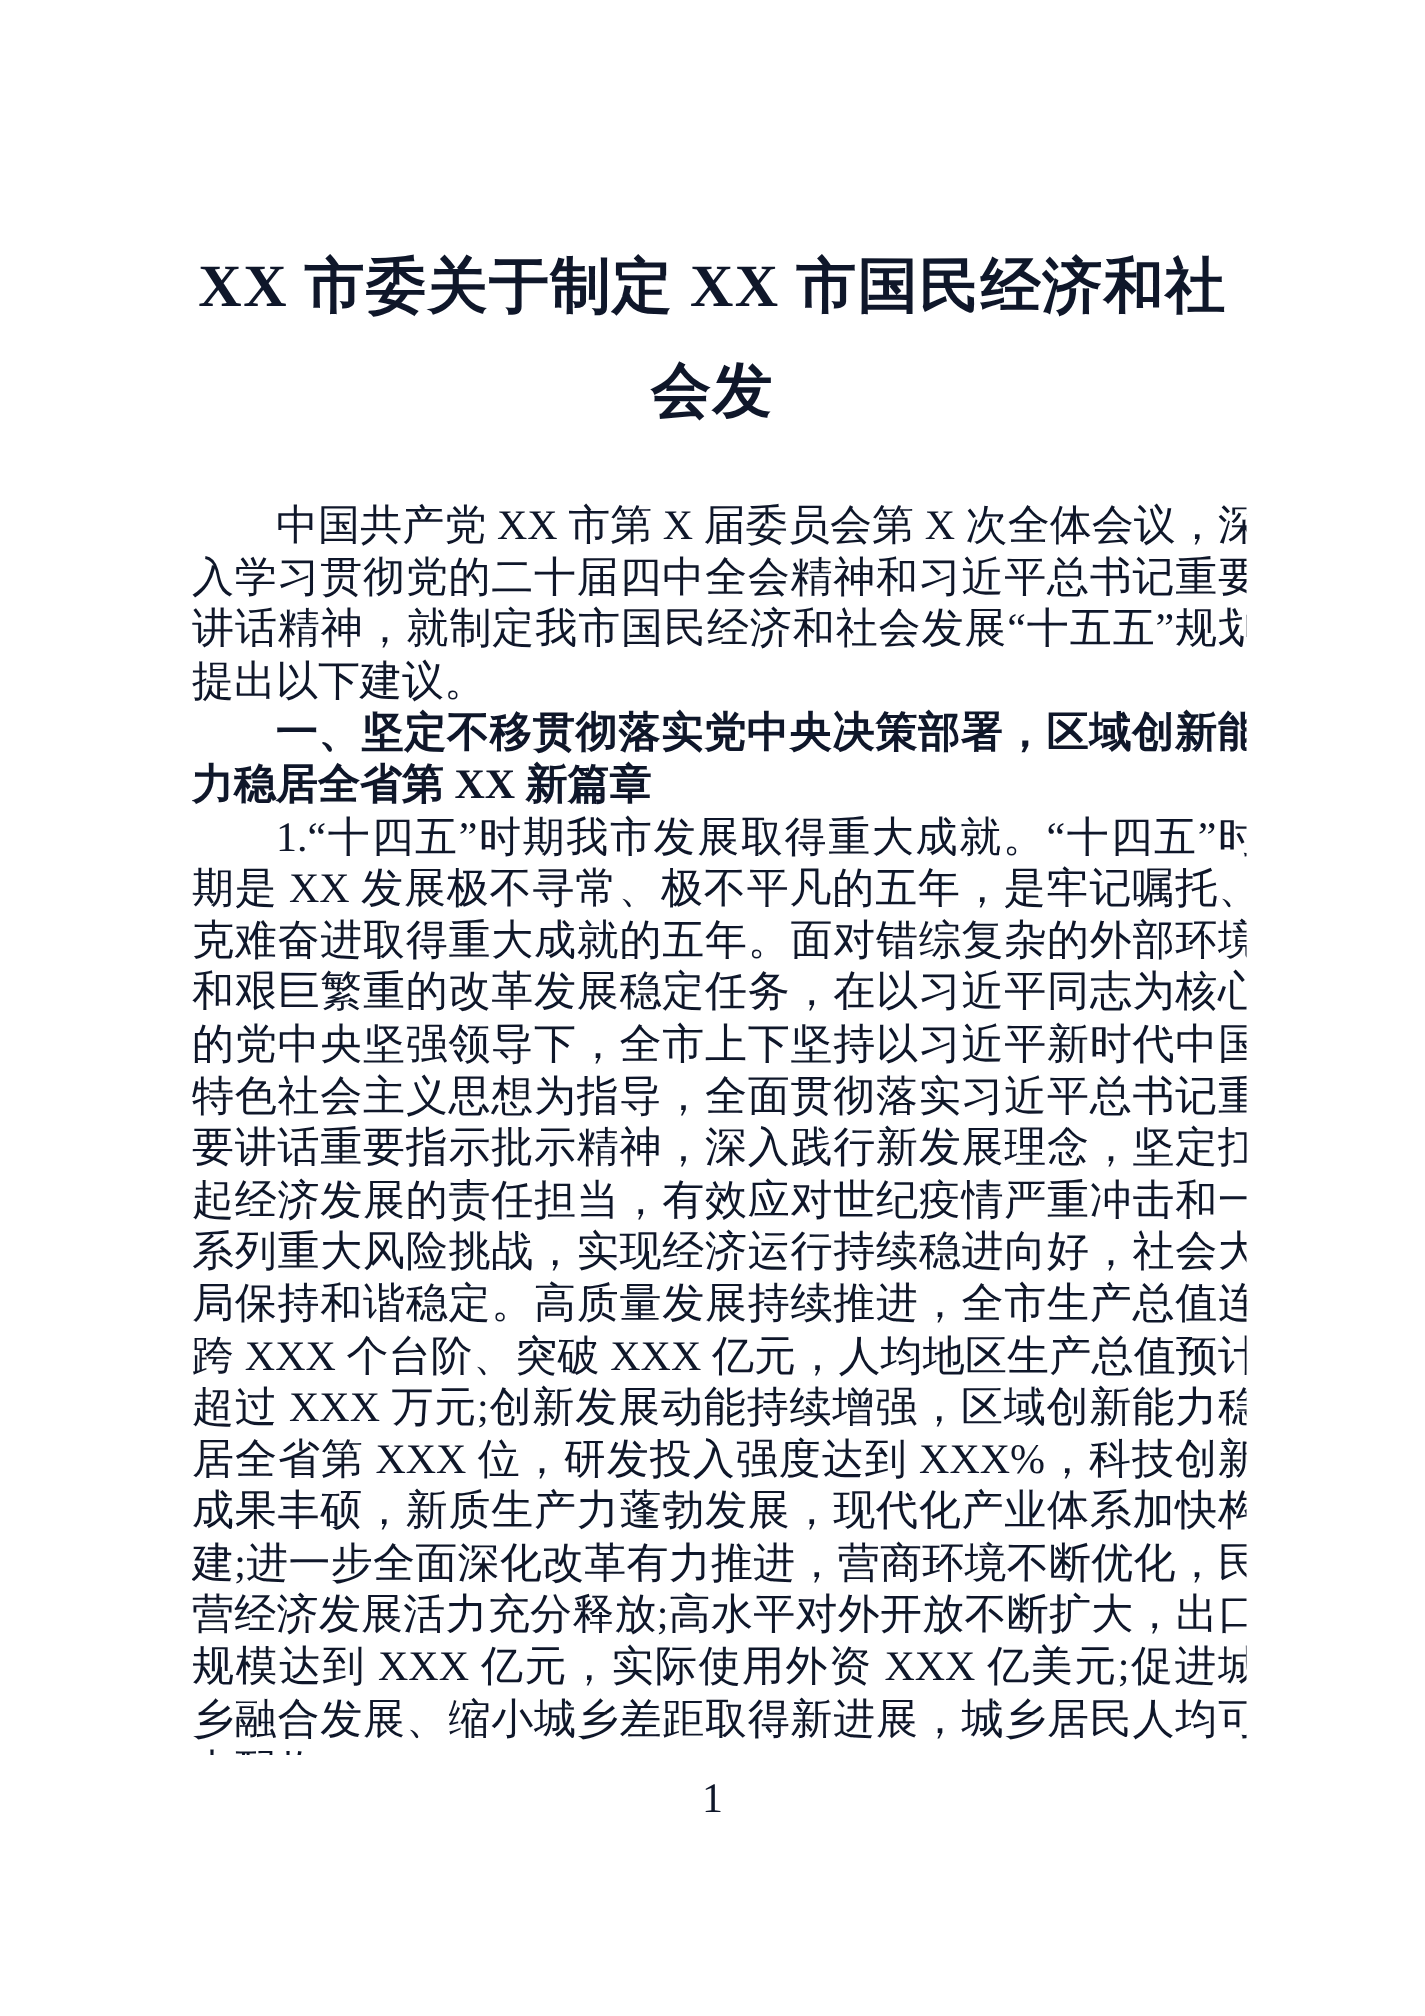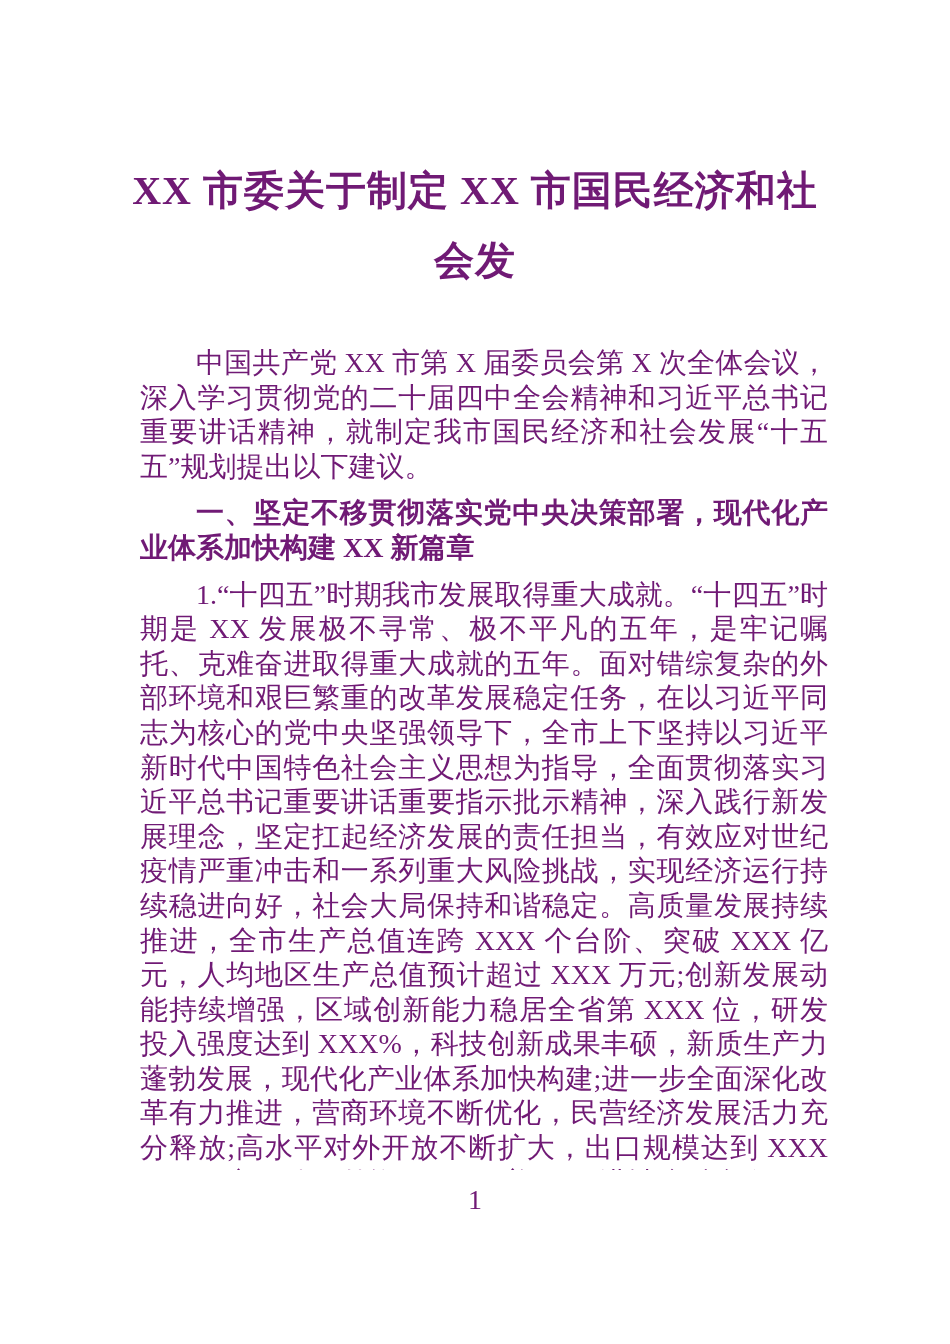--- a/index.html
+++ b/index.html
@@ -5,21 +5,21 @@
   html, body {
     margin: 0;
     padding: 0;
     background: #ffffff;
   }
   .page {
     position: relative;
     width: 831px;
     height: 1344px;
     background: #ffffff;
-    color: #701a75;
+    color: #0f172a;
     font-family: "Liberation Serif", serif;
     overflow: hidden;
   }
   .doc-title {
     position: absolute;
     left: 118px;
     top: 156px;
     width: 714px;
     text-align: center;
     font-size: 40px;
@@ -33,21 +33,21 @@
     top: 334px;
     width: 712px;
     height: 836px;
     overflow: hidden;
     font-size: 28px;
     line-height: 34.6px;
     text-align: justify;
     text-justify: inter-character;
   }
   .para {
-    margin: 12px;
+    margin: 0;
     padding: 0;
     text-indent: 2em;
   }
   .para.heading {
     font-weight: bold;
   }
   .page-number {
     position: absolute;
     left: 0;
     top: 1184px;
@@ -61,19 +61,19 @@
 <body>
 
 <div class="page">
 
   <header class="doc-title">
     <div class="title-line">XX 市委关于制定 XX 市国民经济和社会发</div>
   </header>
 
   <main class="doc-body">
     <p class="para">中国共产党 XX 市第 X 届委员会第 X 次全体会议，深入学习贯彻党的二十届四中全会精神和习近平总书记重要讲话精神，就制定我市国民经济和社会发展“十五五”规划提出以下建议。</p>
-    <p class="para heading">一、坚定不移贯彻落实党中央决策部署，现代化产业体系加快构建 XX 新篇章</p>
+    <p class="para heading">一、坚定不移贯彻落实党中央决策部署，区域创新能力稳居全省第 XX 新篇章</p>
     <p class="para">1.“十四五”时期我市发展取得重大成就。“十四五”时期是 XX 发展极不寻常、极不平凡的五年，是牢记嘱托、克难奋进取得重大成就的五年。面对错综复杂的外部环境和艰巨繁重的改革发展稳定任务，在以习近平同志为核心的党中央坚强领导下，全市上下坚持以习近平新时代中国特色社会主义思想为指导，全面贯彻落实习近平总书记重要讲话重要指示批示精神，深入践行新发展理念，坚定扛起经济发展的责任担当，有效应对世纪疫情严重冲击和一系列重大风险挑战，实现经济运行持续稳进向好，社会大局保持和谐稳定。高质量发展持续推进，全市生产总值连跨 XXX 个台阶、突破 XXX 亿元，人均地区生产总值预计超过 XXX 万元;创新发展动能持续增强，区域创新能力稳居全省第 XXX 位，研发投入强度达到 XXX%，科技创新成果丰硕，新质生产力蓬勃发展，现代化产业体系加快构建;进一步全面深化改革有力推进，营商环境不断优化，民营经济发展活力充分释放;高水平对外开放不断扩大，出口规模达到 XXX 亿元，实际使用外资 XXX 亿美元;促进城乡融合发展、缩小城乡差距取得新进展，城乡居民人均可支配收</p>
   </main>
 
   <footer class="page-number">1</footer>
 
 </div>
 
 </body></html>

